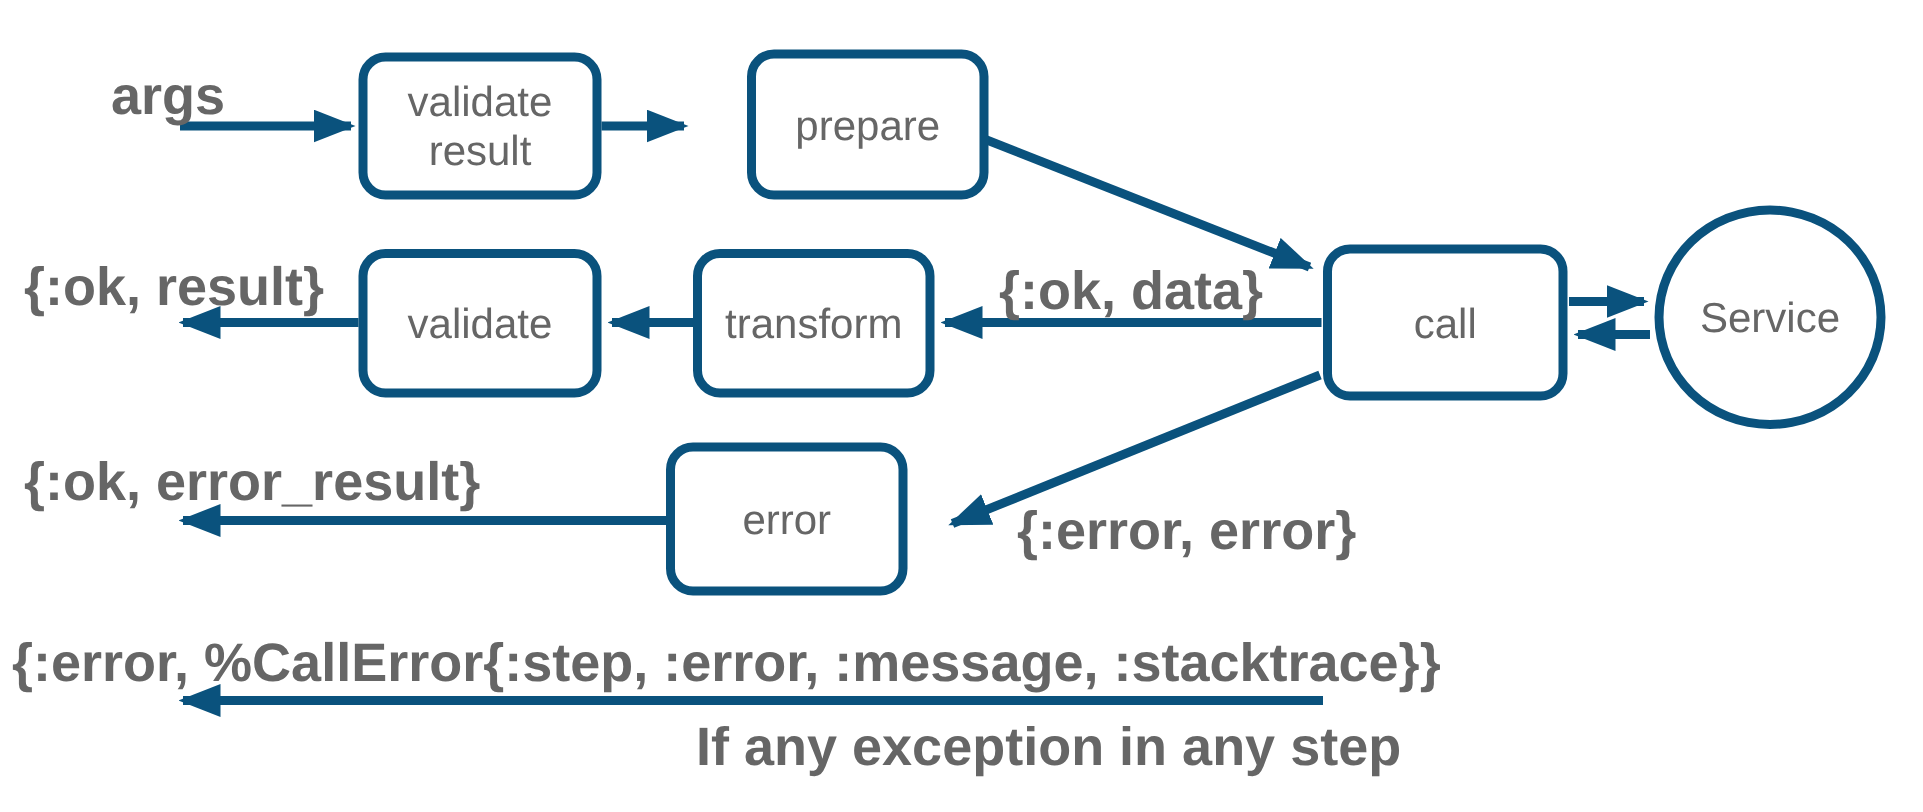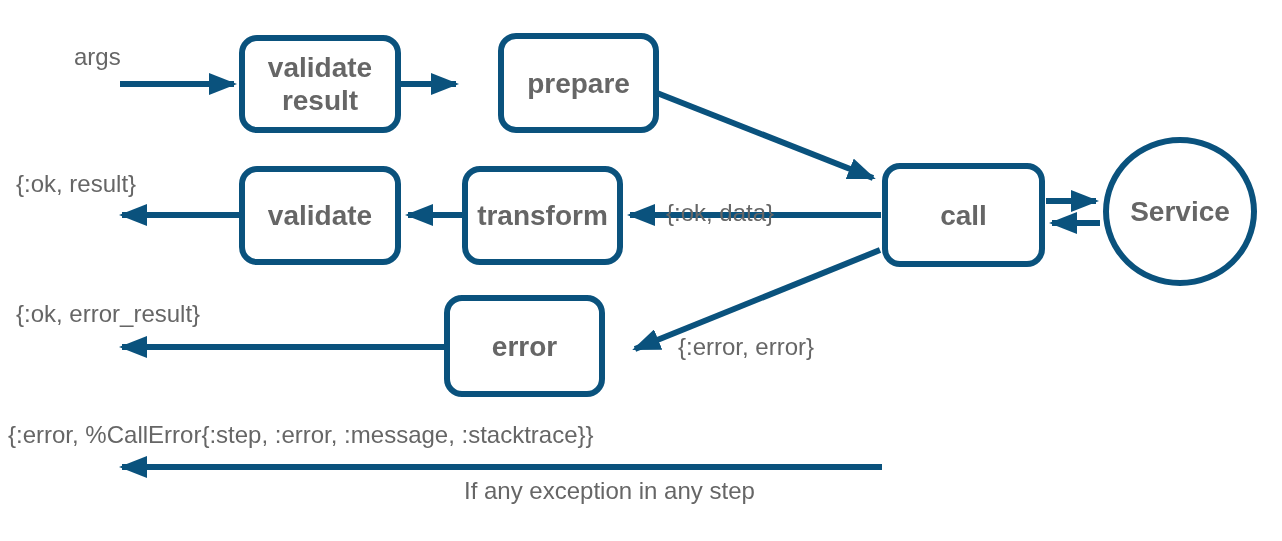--- a/index.html
+++ b/index.html
@@ -13,28 +13,28 @@
   .edges{position:absolute;left:0;top:0;width:1282px;height:541px;}
   .edge{stroke:#0a527d;stroke-width:6;fill:none;}
   .node{
     position:absolute;
     box-sizing:border-box;
     background:#ffffff;
     border:6px solid #0a527d;
     border-radius:18px;
     display:flex;flex-direction:column;
     align-items:center;justify-content:center;
-    color:#666666;font-size:28px;font-weight:bold;
+    color:#666666;font-size:28px;font-weight:normal;
     line-height:33px;text-align:center;
     z-index:2;
   }
   .node.circle{border-radius:50%;}
   .lbl{
     position:absolute;
-    color:#666666;font-size:24px;font-weight:normal;
+    color:#666666;font-size:36px;font-weight:bold;
     white-space:nowrap;z-index:3;
   }
 </style>
 </head>
 <body>
 
 <div class="stage">
 
   <svg class="edges" viewBox="0 0 1282 541" xmlns="http://www.w3.org/2000/svg">
     <defs>
@@ -81,21 +81,21 @@
   </div>
 
   <div class="node circle" style="left:1103px;top:137px;width:154px;height:149px;">
     <div>Service</div>
   </div>
 
   <div class="lbl" style="left:74px;top:43px;">args</div>
 
   <div class="lbl" style="left:16px;top:170px;">{:ok, result}</div>
 
-  <div class="lbl" style="left:666px;top:173px;margin-top:26px;">{:ok, data}</div>
+  <div class="lbl" style="left:666px;top:173px;">{:ok, data}</div>
 
   <div class="lbl" style="left:16px;top:300px;">{:ok, error_result}</div>
 
   <div class="lbl" style="left:678px;top:333px;">{:error, error}</div>
 
   <div class="lbl" style="left:464px;top:477px;">If any exception in any step</div>
 
   <div class="lbl" style="left:8px;top:421px;">{:error, %CallError{:step, :error, :message, :stacktrace}}</div>
 
 </div>

